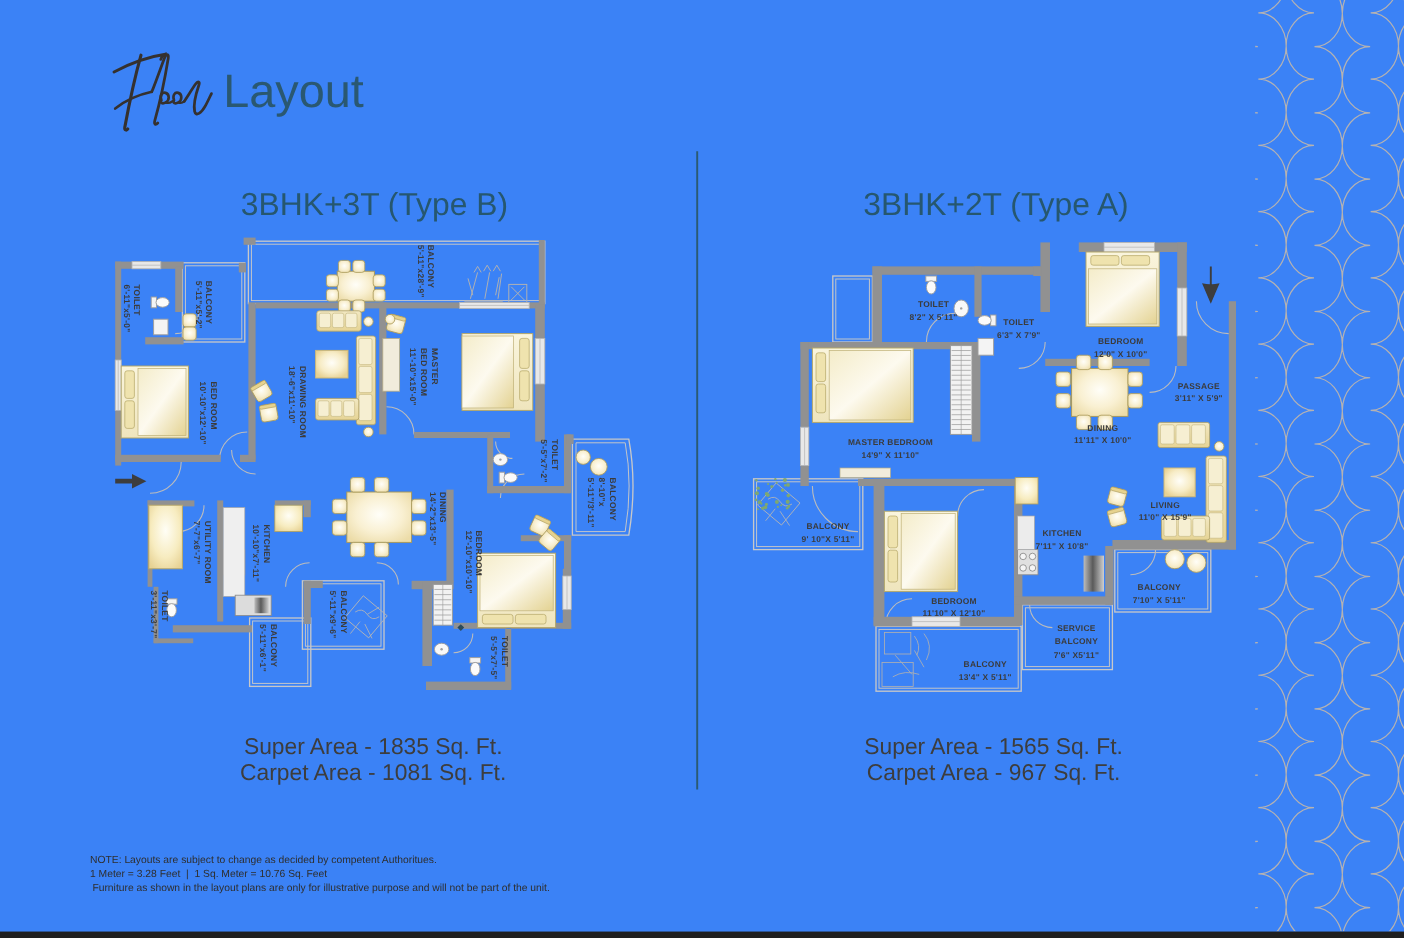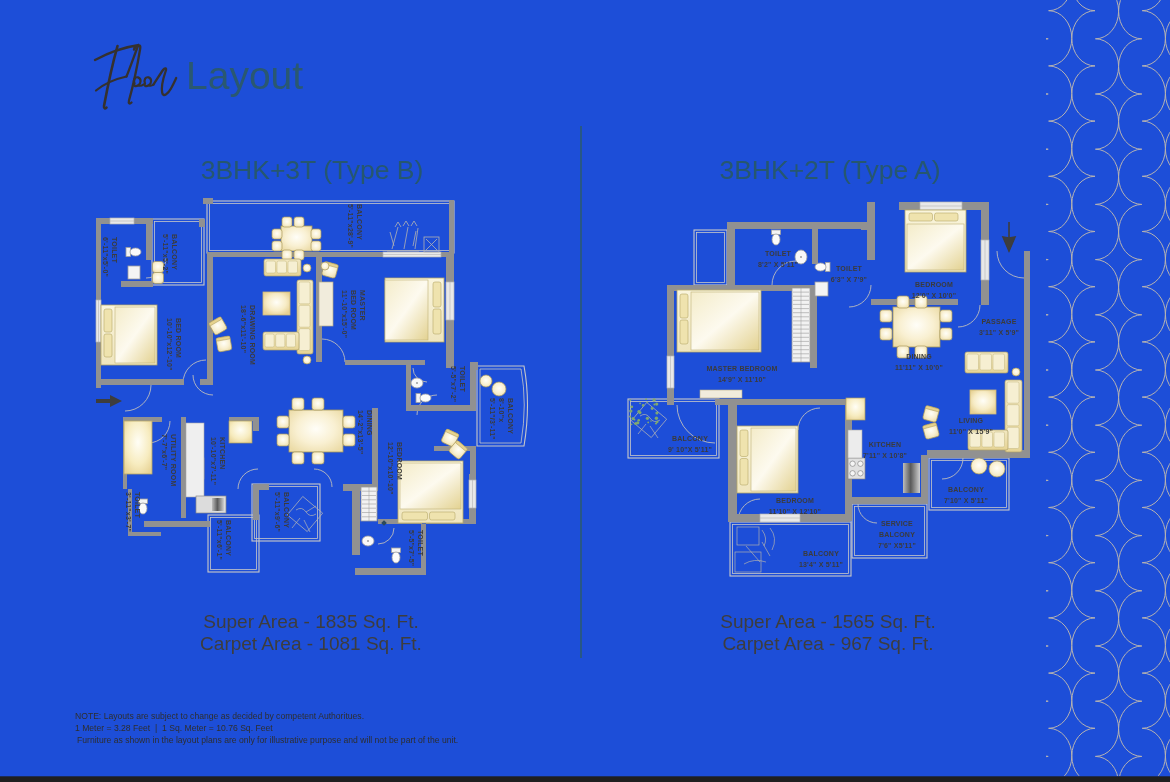--- a/index.html
+++ b/index.html
@@ -1,14 +1,14 @@
 <!DOCTYPE html>
 <html><head><meta charset="utf-8"><style>
 html,body{margin:0;padding:0;background:#fff}
-.page{position:relative;width:1170px;height:782px;background:#1d4ed8;overflow:hidden;font-family:"Liberation Sans",sans-serif}
+.page{position:relative;width:1170px;height:782px;background:#3b82f6;overflow:hidden;font-family:"Liberation Sans",sans-serif}
 </style></head><body>
 <div class="page">
 <svg width="1170" height="782" viewBox="0 0 1170 782" font-family="Liberation Sans, sans-serif">
 <defs>
 <radialGradient id="gy" cx="50%" cy="45%" r="65%">
  <stop offset="0%" stop-color="#fffef8"></stop>
           <stop offset="55%" stop-color="#f9f0d2"></stop>
           <stop offset="100%" stop-color="#ecdca8"></stop>
 </radialGradient>
 <radialGradient id="gbig" cx="50%" cy="45%" r="60%">

